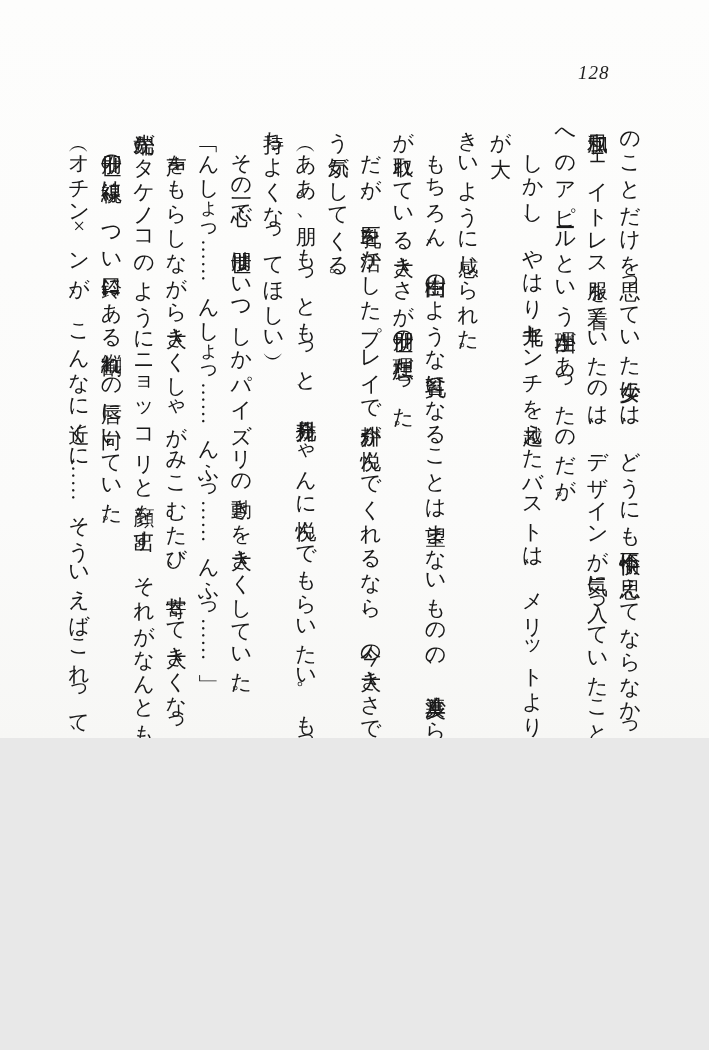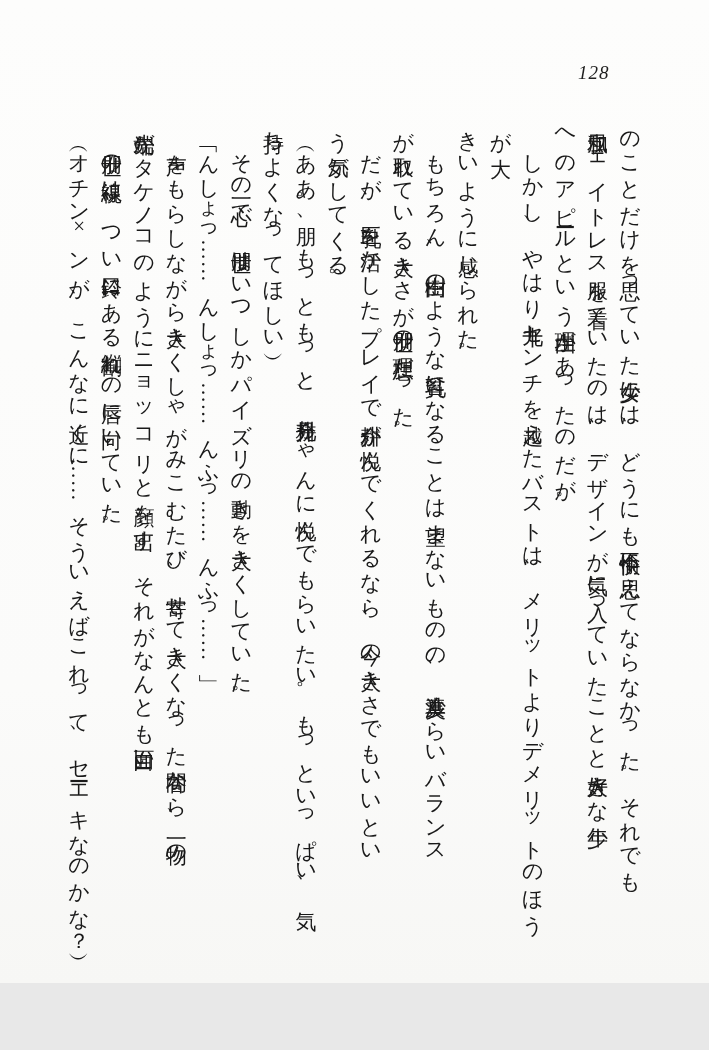--- a/index.html
+++ b/index.html
@@ -3,21 +3,21 @@
 <meta charset="utf-8">
 <style>
   html, body {
     margin: 0;
     padding: 0;
     background: #e8e8e8;
   }
   .page {
     position: relative;
     width: 709px;
-    height: 983px;
+    height: 738px;
     margin: 0 auto;
     background: linear-gradient(180deg, #fdfdfc 0%, #fbfbfa 70%, #f7f7f5 100%);
     overflow: hidden;
     font-family: "Liberation Serif", "DejaVu Serif", serif;
   }
   .page-number {
     position: absolute;
     top: 62px;
     left: 578px;
     font-size: 19px;

